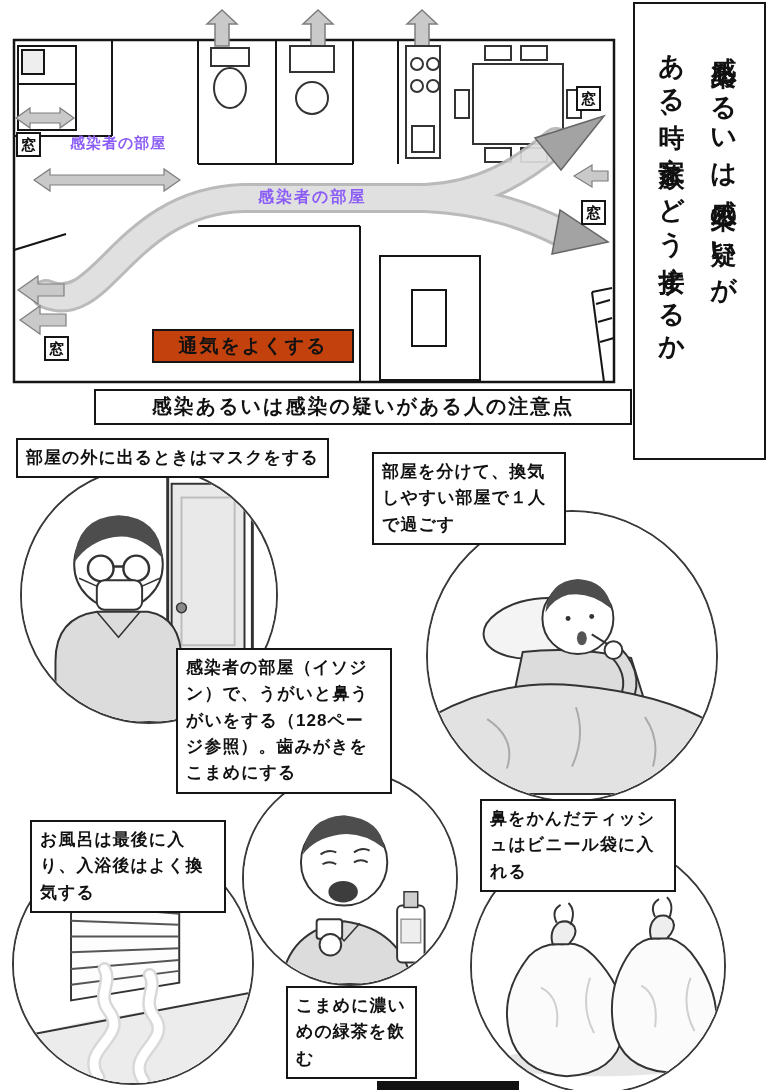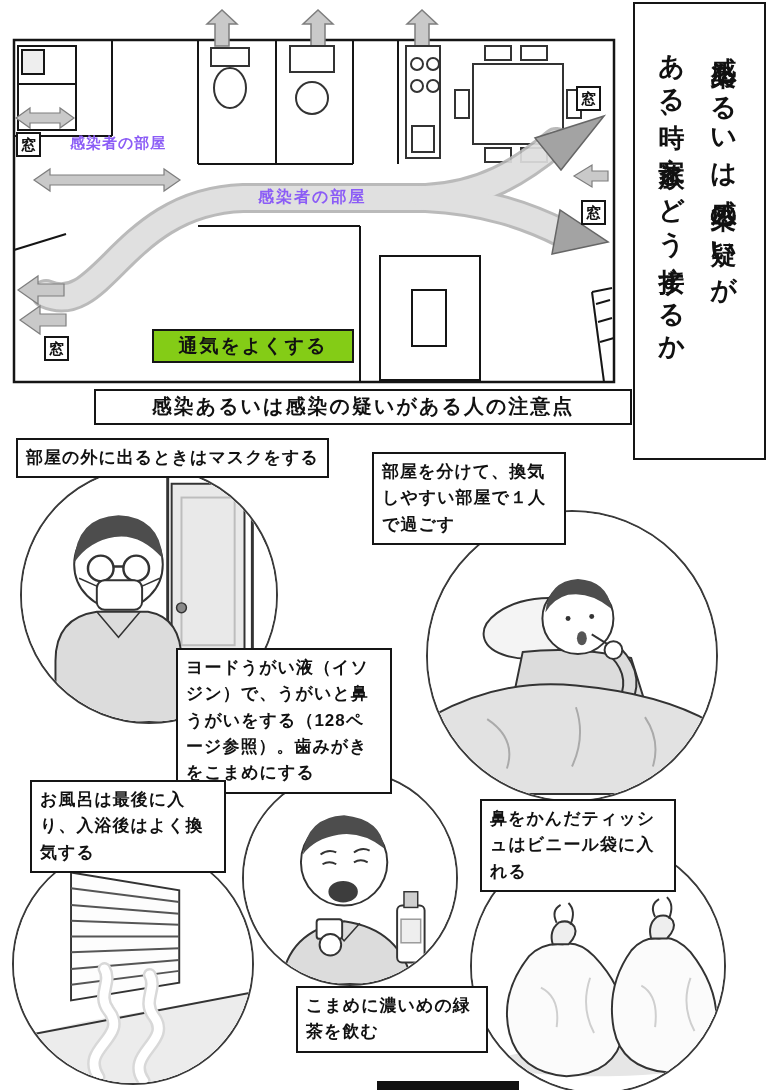--- a/index.html
+++ b/index.html
@@ -7,21 +7,21 @@
   body { font-family:"Liberation Sans","DejaVu Sans",sans-serif; color:#111; }
   .page { position:relative; width:768px; height:1090px; background:#fff; overflow:hidden; margin:0 auto; }
 
   .plan-svg { position:absolute; left:8px; top:4px; z-index:1; }
 
   .plan-label { position:absolute; z-index:5; font-weight:700; color:#8b5cf6; }
   .room-label { left:70px; top:134px; font-size:15px; letter-spacing:1px; }
   .airflow-label { left:258px; top:187px; font-size:16px; letter-spacing:2px; }
 
   .ventilation-box { position:absolute; left:152px; top:329px; width:202px; height:34px;
-    background:#84cc16; border:2.5px solid #151515; z-index:6;
+    background:#c2410c; border:2.5px solid #151515; z-index:6;
     font-size:19px; font-weight:700; letter-spacing:2px; text-align:center; line-height:30px; }
 
   .window-badge { position:absolute; width:25px; height:25px; background:#fff; border:2px solid #151515;
     font-size:15px; font-weight:700; text-align:center; line-height:21px; z-index:6; }
   .win-a { left:16px; top:132px; }
   .win-b { left:576px; top:86px; }
   .win-c { left:581px; top:200px; }
   .win-d { left:44px; top:336px; }
 
   .side-title { position:absolute; left:633px; top:2px; width:133px; height:458px;
@@ -33,23 +33,23 @@
   .heading-box { position:absolute; left:94px; top:389px; width:538px; height:36px;
     background:#fff; border:2.5px solid #151515; z-index:5;
     font-size:20px; font-weight:700; letter-spacing:2px; text-align:center; line-height:31px; }
 
   .caption { position:absolute; background:#fff; border:2px solid #151515; color:#111;
     font-weight:700; font-size:17px; line-height:1.55; letter-spacing:1px;
     padding:5px 8px; z-index:7; }
   .cap-mask { left:16px; top:438px; white-space:nowrap; }
   .cap-room { left:372px; top:452px; width:194px; }
   .cap-gargle { left:176px; top:648px; width:216px; }
-  .cap-bath { left:30px; top:780px; width:196px; }
+  .cap-bath { left:30px; top:820px; width:196px; }
   .cap-tissue { left:480px; top:799px; width:196px; }
-  .cap-tea { left:296px; top:986px; width:192px; }
+  .cap-tea { left:286px; top:986px; width:131px; }
 
   .circle { position:absolute; border-radius:50%; border:2px solid #3a3a3a; background:#fff;
     overflow:hidden; z-index:2; }
   .circle svg { display:block; width:100%; height:100%; }
   .c-mask { left:20px; top:466px; width:258px; height:258px; }
   .c-bed { left:426px; top:510px; width:292px; height:292px; }
   .c-bath { left:12px; top:843px; width:242px; height:242px; }
   .c-gargle { left:242px; top:770px; width:216px; height:216px; }
   .c-bags { left:470px; top:838px; width:256px; height:256px; }
 
@@ -157,21 +157,21 @@
 
   <div class="side-title">
     <div>感染あるいは感染の疑いが</div>
     <div>ある時、家族とどう接するか</div>
   </div>
 
   <div class="heading-box">感染あるいは感染の疑いがある人の注意点</div>
 
   <div class="caption cap-mask">部屋の外に出るときはマスクをする</div>
   <div class="caption cap-room">部屋を分けて、換気しやすい部屋で１人で過ごす</div>
-  <div class="caption cap-gargle">ヨードうがい液（イソジン）で、うがいと鼻うがいをする（128ページ参照）。歯みがきをこまめにする</div>
+  <div class="caption cap-gargle">感染者の部屋（イソジン）で、うがいと鼻うがいをする（128ページ参照）。歯みがきをこまめにする</div>
   <div class="caption cap-bath">お風呂は最後に入り、入浴後はよく換気する</div>
   <div class="caption cap-tissue">鼻をかんだティッシュはビニール袋に入れる</div>
   <div class="caption cap-tea">こまめに濃いめの緑茶を飲む</div>
 
   <div class="circle c-mask">
     <svg viewBox="0 0 258 258">
       <rect width="258" height="258" fill="#ffffff"></rect>
       <g>
         <line x1="148" y1="8" x2="148" y2="252" stroke="#333" stroke-width="3"></line>
         <rect x="152" y="16" width="74" height="236" fill="#e9e9e9" stroke="#333" stroke-width="2"></rect>

